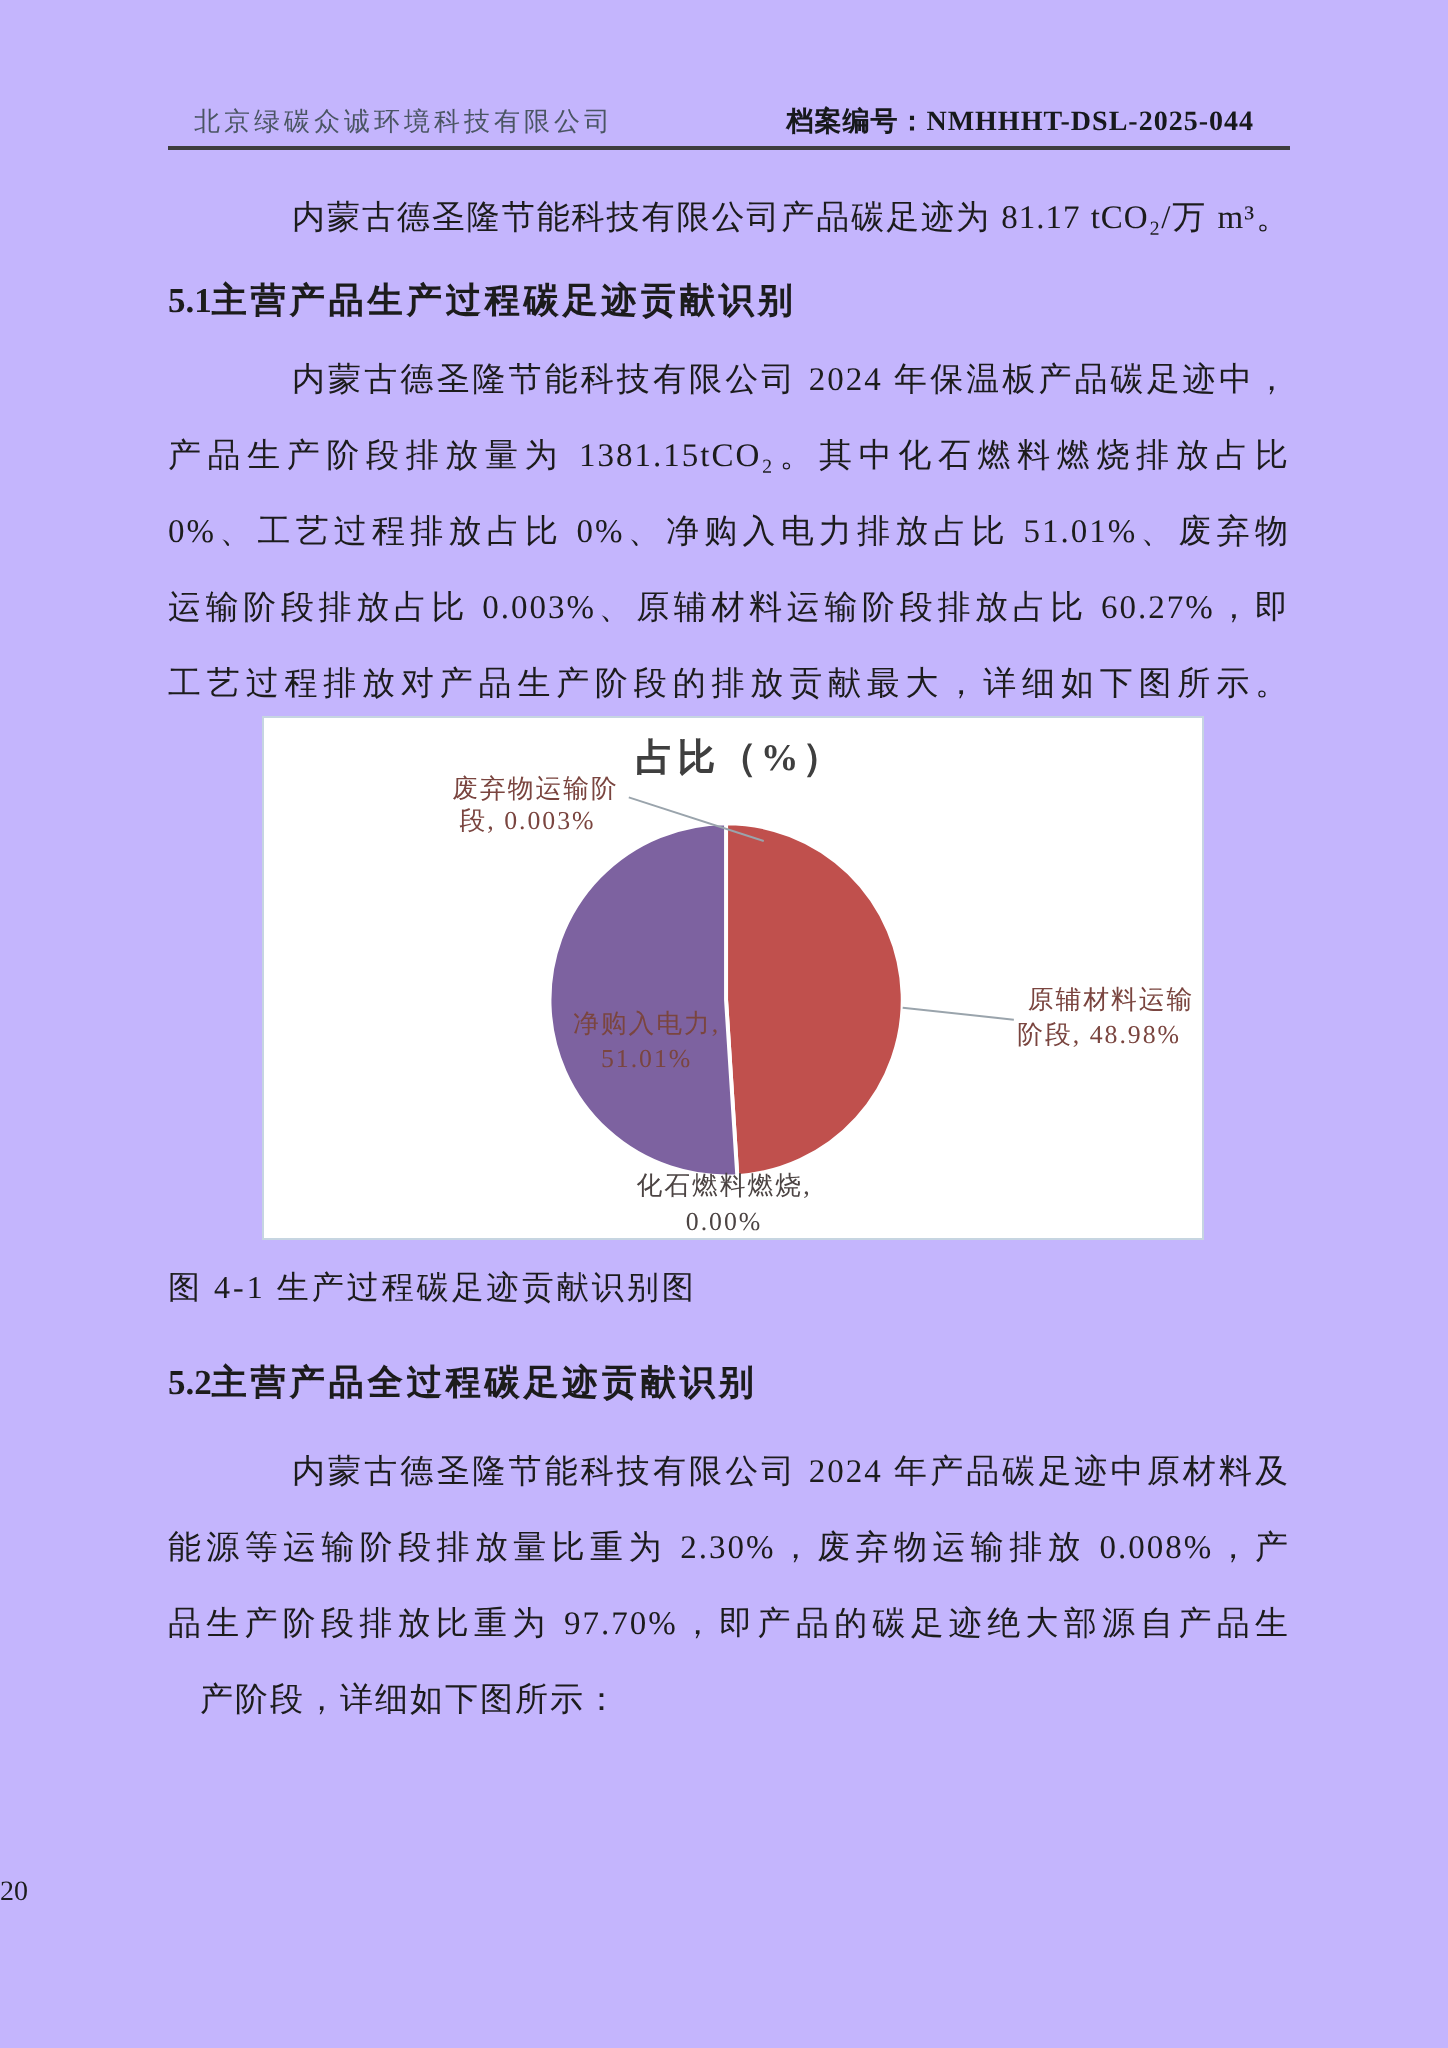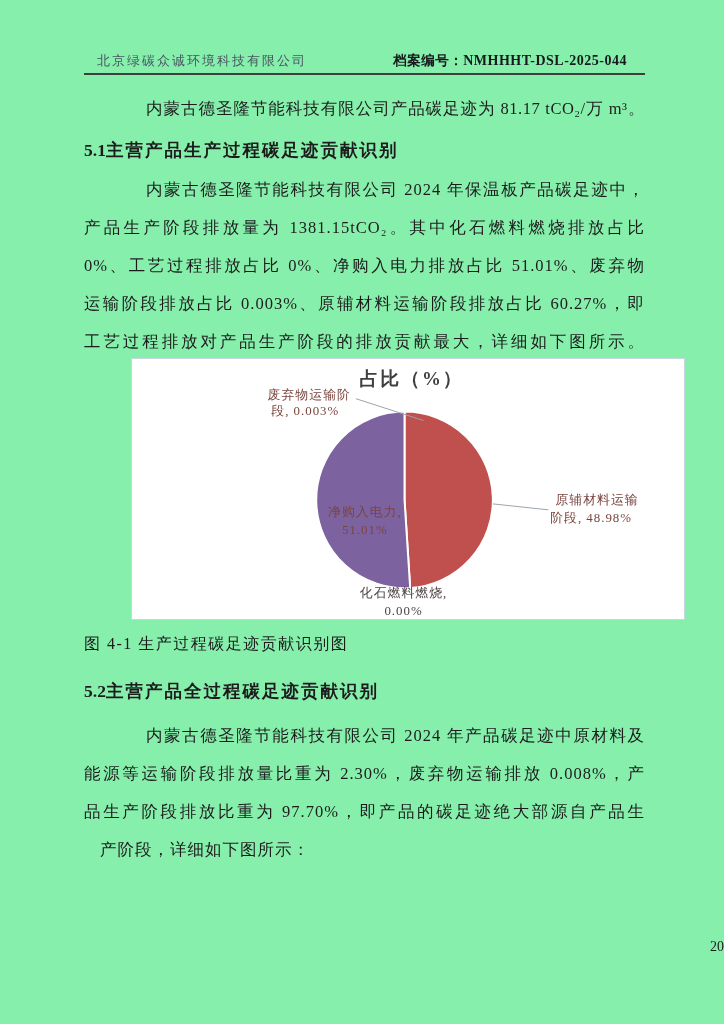--- a/index.html
+++ b/index.html
@@ -1,16 +1,16 @@
 <!DOCTYPE html>
 <html><head>
 <meta charset="utf-8">
 <style>
   html,body{margin:0;padding:0;background:#ffffff;}
-  .page{position:relative;width:724px;height:1024px;background:#86efac;overflow:hidden;
+  .page{position:relative;width:724px;height:1024px;background:#c4b5fd;overflow:hidden;
         font-family:"Liberation Serif","DejaVu Serif",serif;color:#1c1c1c;}
 
   .header{position:absolute;left:84px;right:79px;top:52px;display:flex;
           justify-content:space-between;align-items:baseline;}
   .company{margin-left:13px;font-size:13px;letter-spacing:2px;color:#4a5563;}
   .docinfo{margin-right:18px;font-size:13.5px;font-weight:bold;color:#17191c;letter-spacing:0.5px;}
   .docnum{font-size:14px;}
   .rule{position:absolute;left:84px;right:79px;top:73px;height:2px;background:#3e3e3e;}
 
   .tline{text-align:justify;text-align-last:justify;text-justify:inter-character;
@@ -22,31 +22,31 @@
   .intro .tline{height:30px;line-height:30px;letter-spacing:0.5px;}
 
   .heading{position:absolute;left:84px;font-size:17.5px;font-weight:bold;letter-spacing:2px;}
   .heading .num{letter-spacing:0;}
   .h51{top:138px;}
   .h52{top:679px;}
 
   .para1{position:absolute;left:84px;right:79px;top:171px;}
   .para2{position:absolute;left:84px;right:79px;top:717px;}
 
-  .chartbox{position:absolute;left:131px;top:358px;width:554px;height:262px;
+  .chartbox{position:absolute;left:131px;top:358px;width:471px;height:262px;
             border:1px solid #c6d5e1;background:#ffffff;box-sizing:border-box;}
   .chartbox svg{display:block;width:100%;height:100%;}
   .chartbox text{font-family:"Liberation Serif","DejaVu Serif",serif;}
   .ctitle{font-size:19px;font-weight:bold;fill:#3f3f3f;letter-spacing:2px;}
   .clabel{font-size:13px;fill:#7a453f;letter-spacing:1px;}
   .clabel2{font-size:13px;fill:#4c4443;letter-spacing:1px;}
 
   .caption{position:absolute;left:84px;right:79px;top:634px;text-align:left;
            font-size:16px;letter-spacing:1.5px;}
-  .pagenum{position:absolute;left:0;right:0;top:939px;text-align:right;font-size:14px;}
+  .pagenum{position:absolute;left:0;right:0;top:939px;text-align:left;font-size:14px;}
 </style>
 </head>
 <body>
 
 <div class="page">
 
   <div class="header">
     <span class="company">北京绿碳众诚环境科技有限公司</span>
     <span class="docinfo"><span>档案编号：</span><span class="docnum">NMHHHT-DSL-2025-044</span></span>
   </div>

